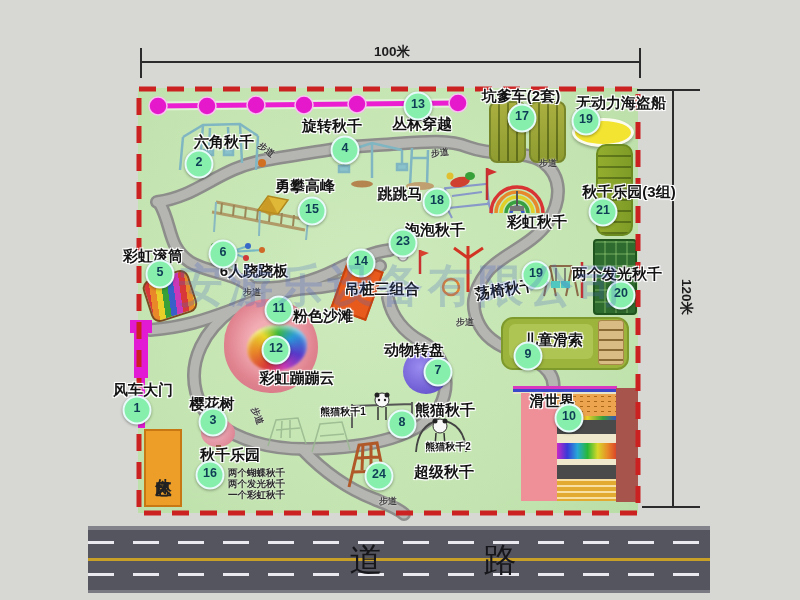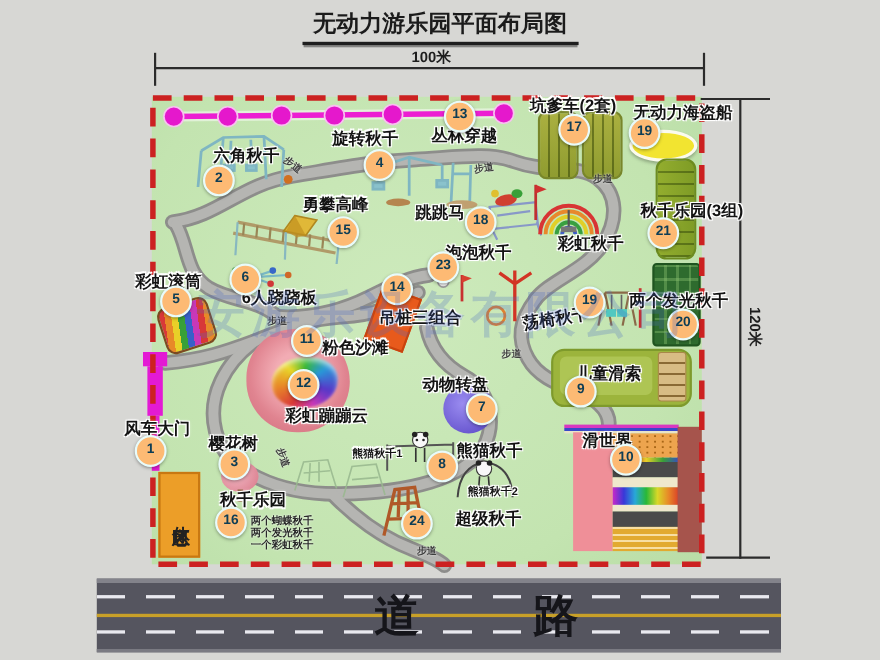--- a/index.html
+++ b/index.html
@@ -14,21 +14,21 @@
        background:radial-gradient(circle at 45% 45%,#cdeabc 0%,#c3e4b0 70%,#b9ddA6 100%);z-index:1;}
   svg.layer{position:absolute;left:0;top:0;z-index:2;pointer-events:none;}
   #over{z-index:4;}
   
   .lbl{position:absolute;z-index:5;font-weight:bold;color:#131313;font-size:15px;white-space:nowrap;
        transform:translate(-50%,-50%);
        text-shadow:-1px -1px 0 #fff,1px -1px 0 #fff,-1px 1px 0 #fff,1px 1px 0 #fff,0 0 3px #fff;}
   .lbl.sm{font-size:10px;}
   .pd{position:absolute;z-index:5;font-size:9px;font-weight:bold;color:#3d3d3d;white-space:nowrap;
       transform:translate(-50%,-50%);text-shadow:0 0 2px #eee;}
-  .b{position:absolute;z-index:6;width:25px;height:25px;border-radius:50%;background:#fdba74;
+  .b{position:absolute;z-index:6;width:25px;height:25px;border-radius:50%;background:#86efac;
      border:2px solid #e8fbfa;color:#0e3d55;font-size:12.5px;font-weight:bold;line-height:21px;
      text-align:center;transform:translate(-50%,-50%);box-shadow:0 1px 3px rgba(0,0,0,.35);}
   .note{position:absolute;z-index:5;font-size:9.5px;font-weight:bold;color:#2a2a2a;white-space:nowrap;
         text-shadow:0 0 2px #fff;}
   .shape{position:absolute;z-index:3;}
   
   #gate-head{left:130px;top:320px;width:22px;height:13px;background:#e31ad4;}
   #gate-body{left:134px;top:333px;width:14px;height:45px;background:#e31ad4;}
   #gate-pole{left:138px;top:378px;width:7px;height:50px;background:#e31ad4;}
   #rest-area{left:144px;top:429px;width:34px;height:74px;background:#ec9e28;border:2px solid #c87812;
@@ -91,30 +91,27 @@
   #wm-co{left:178px;top:256px;font-size:45px;letter-spacing:5px;color:rgba(72,104,196,.25);}
   #wm-ph{left:172px;top:296px;font-size:38px;letter-spacing:1px;color:rgba(72,104,196,.36);}
   
   #road{position:absolute;left:88px;top:526px;width:622px;height:60px;background:#55555f;z-index:2;
         border-top:4px solid #83838b;border-bottom:3px solid #7a7a82;}
   .rline{position:absolute;left:0;width:100%;height:3px;
          background:repeating-linear-gradient(90deg,#e9e9ef 0 26px,transparent 26px 45px);}
   #rl1{top:11px;} #rl2{top:43px;}
   #ryellow{position:absolute;left:0;top:28px;width:100%;height:2.5px;background:#c8a028;}
   #road-label{position:absolute;left:345px;top:50%;transform:translate(-50%,-50%);
-              font-size:41px;font-weight:bold;color:#15151a;letter-spacing:46px;text-indent:46px;white-space:nowrap;}
+              font-size:33px;font-weight:normal;color:#15151a;letter-spacing:46px;text-indent:46px;white-space:nowrap;}
 </style>
 </head>
 <body>
 
 <div id="canvas">
 
-  <div id="title-wrap">
-    <span>无动力游乐园平面布局图</span>
-  </div>
 
   <div id="map"></div>
 
   <svg id="under" class="layer" width="800" height="600" viewBox="0 0 800 600">
     <g fill="none" stroke-linecap="round" stroke-linejoin="round">
       <g stroke="#8d8d8b" stroke-width="14">
         <path d="M157,202 C200,196 218,168 266,160 C315,152 340,147 378,145 C415,143 445,138 468,147 C498,158 525,149 543,162 C562,176 562,200 548,222 C532,246 500,255 487,272"></path>
         <path d="M487,272 C472,292 470,308 480,326 C492,348 520,352 537,362 C552,371 556,382 552,394"></path>
         <path d="M150,330 C185,327 205,320 232,310 C262,298 280,290 310,288 C345,286 362,276 380,266"></path>
         <path d="M160,204 C172,225 168,248 190,262 C210,274 235,272 252,288"></path>

